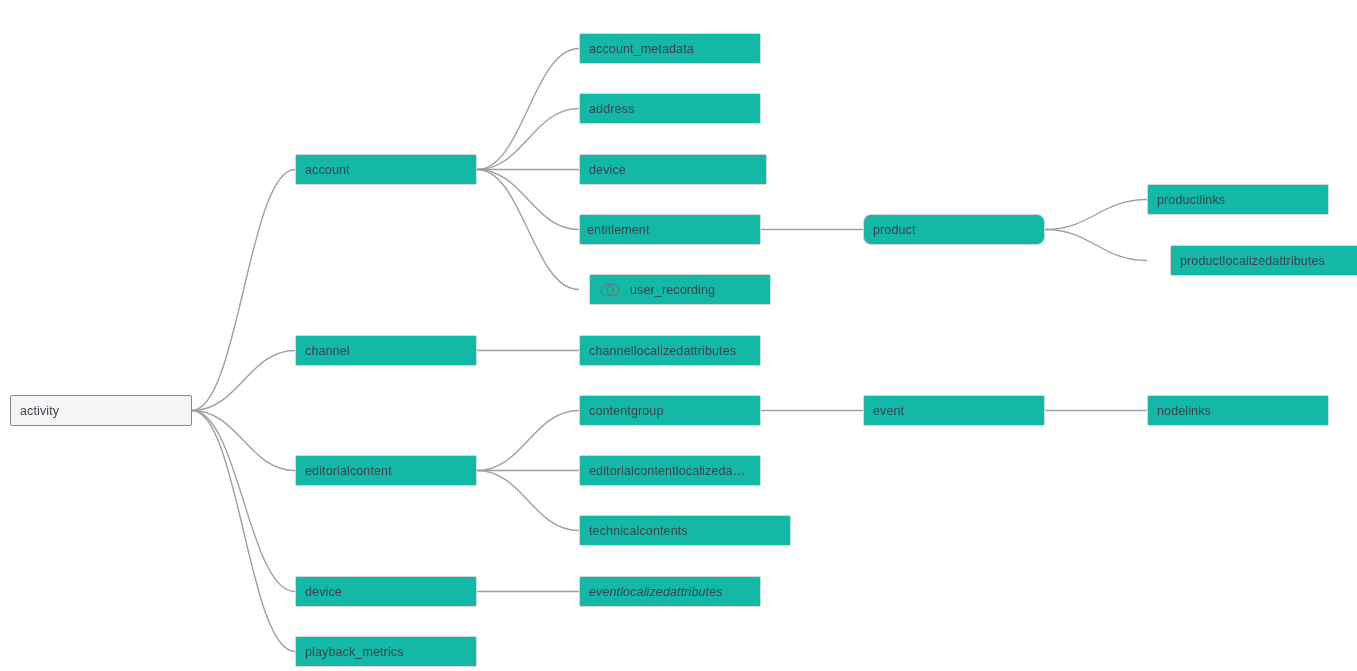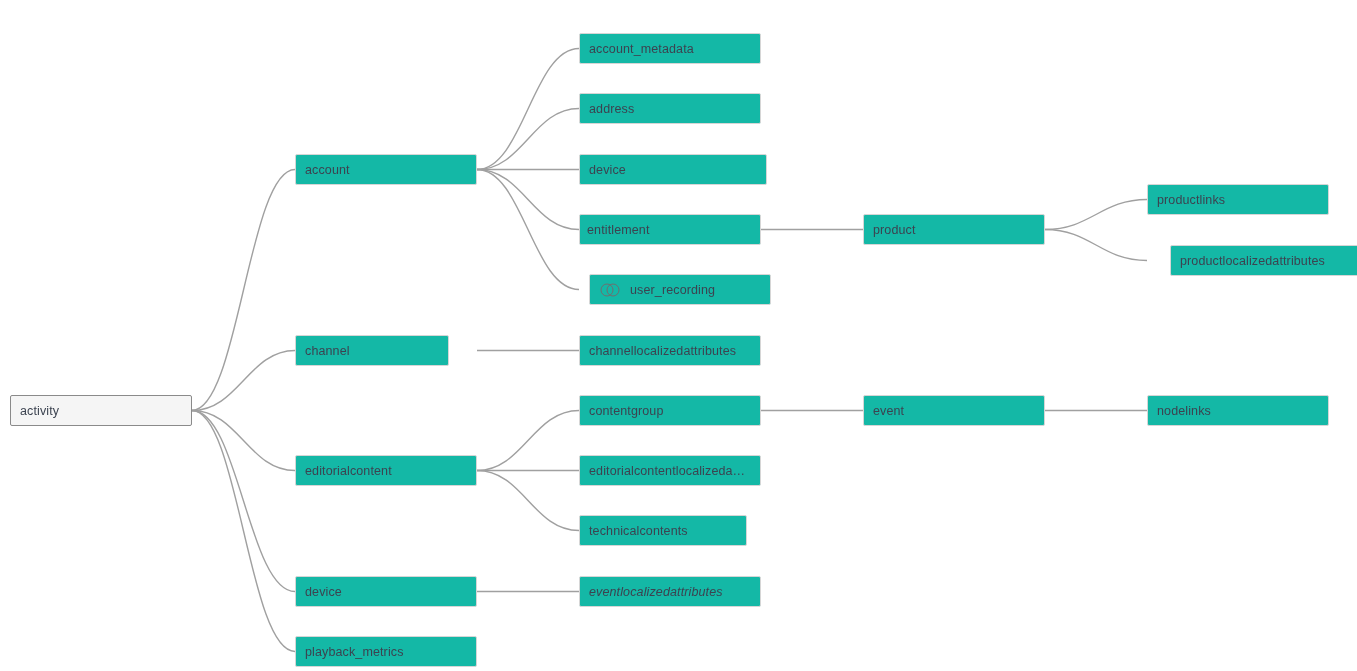--- a/index.html
+++ b/index.html
@@ -89,21 +89,21 @@
       <path d="M761,410.5 L863,410.5" fill="none" stroke="#a0a0a0" stroke-width="1.4"></path>
       <path d="M1045,410.5 L1147,410.5" fill="none" stroke="#a0a0a0" stroke-width="1.4"></path>
     </svg>
   <div id="node-layer">
       <div class="node root" style="left: 10px; top: 395px; width: 182px;">
         <span class="node-label">activity</span>
       </div>
       <div class="node" style="left: 295px; top: 154px; width: 182px;">
         <span class="node-label">account</span>
       </div>
-      <div class="node" style="left: 295px; top: 335px; width: 154px;">
+      <div class="node" style="left: 295px; top: 335px; width: 182px;">
         <span class="node-label">channel</span>
       </div>
       <div class="node" style="left: 295px; top: 455px; width: 182px;">
         <span class="node-label">editorialcontent</span>
       </div>
       <div class="node" style="left: 295px; top: 576px; width: 182px;">
         <span class="node-label">device</span>
       </div>
       <div class="node" style="left: 295px; top: 636px; width: 182px;">
         <span class="node-label">playback_metrics</span>
@@ -131,27 +131,27 @@
       </div>
       <div class="node" style="left: 579px; top: 335px; width: 182px; align-items: center;">
         <span class="node-label">channellocalizedattributes</span>
       </div>
       <div class="node" style="left: 579px; top: 395px; width: 182px;">
         <span class="node-label">contentgroup</span>
       </div>
       <div class="node" style="left: 579px; top: 455px; width: 182px;">
         <span class="node-label">editorialcontentlocalizeda…</span>
       </div>
-      <div class="node" style="left: 579px; top: 515px; width: 168px;">
+      <div class="node" style="left: 579px; top: 515px; width: 212px;">
         <span class="node-label">technicalcontents</span>
       </div>
       <div class="node" style="left: 579px; top: 576px; width: 182px; font-style: italic;">
         <span class="node-label">eventlocalizedattributes</span>
       </div>
-      <div class="node" style="left: 863px; top: 214px; width: 182px;">
+      <div class="node" style="left: 863px; top: 214px; width: 182px; border-radius: 8px;">
         <span class="node-label">product</span>
       </div>
       <div class="node" style="left: 863px; top: 395px; width: 182px;">
         <span class="node-label">event</span>
       </div>
       <div class="node" style="left: 1147px; top: 184px; width: 182px;">
         <span class="node-label">productlinks</span>
       </div>
       <div class="node" style="left: 1170px; top: 245px; width: 200px;">
         <span class="node-label">productlocalizedattributes</span>

